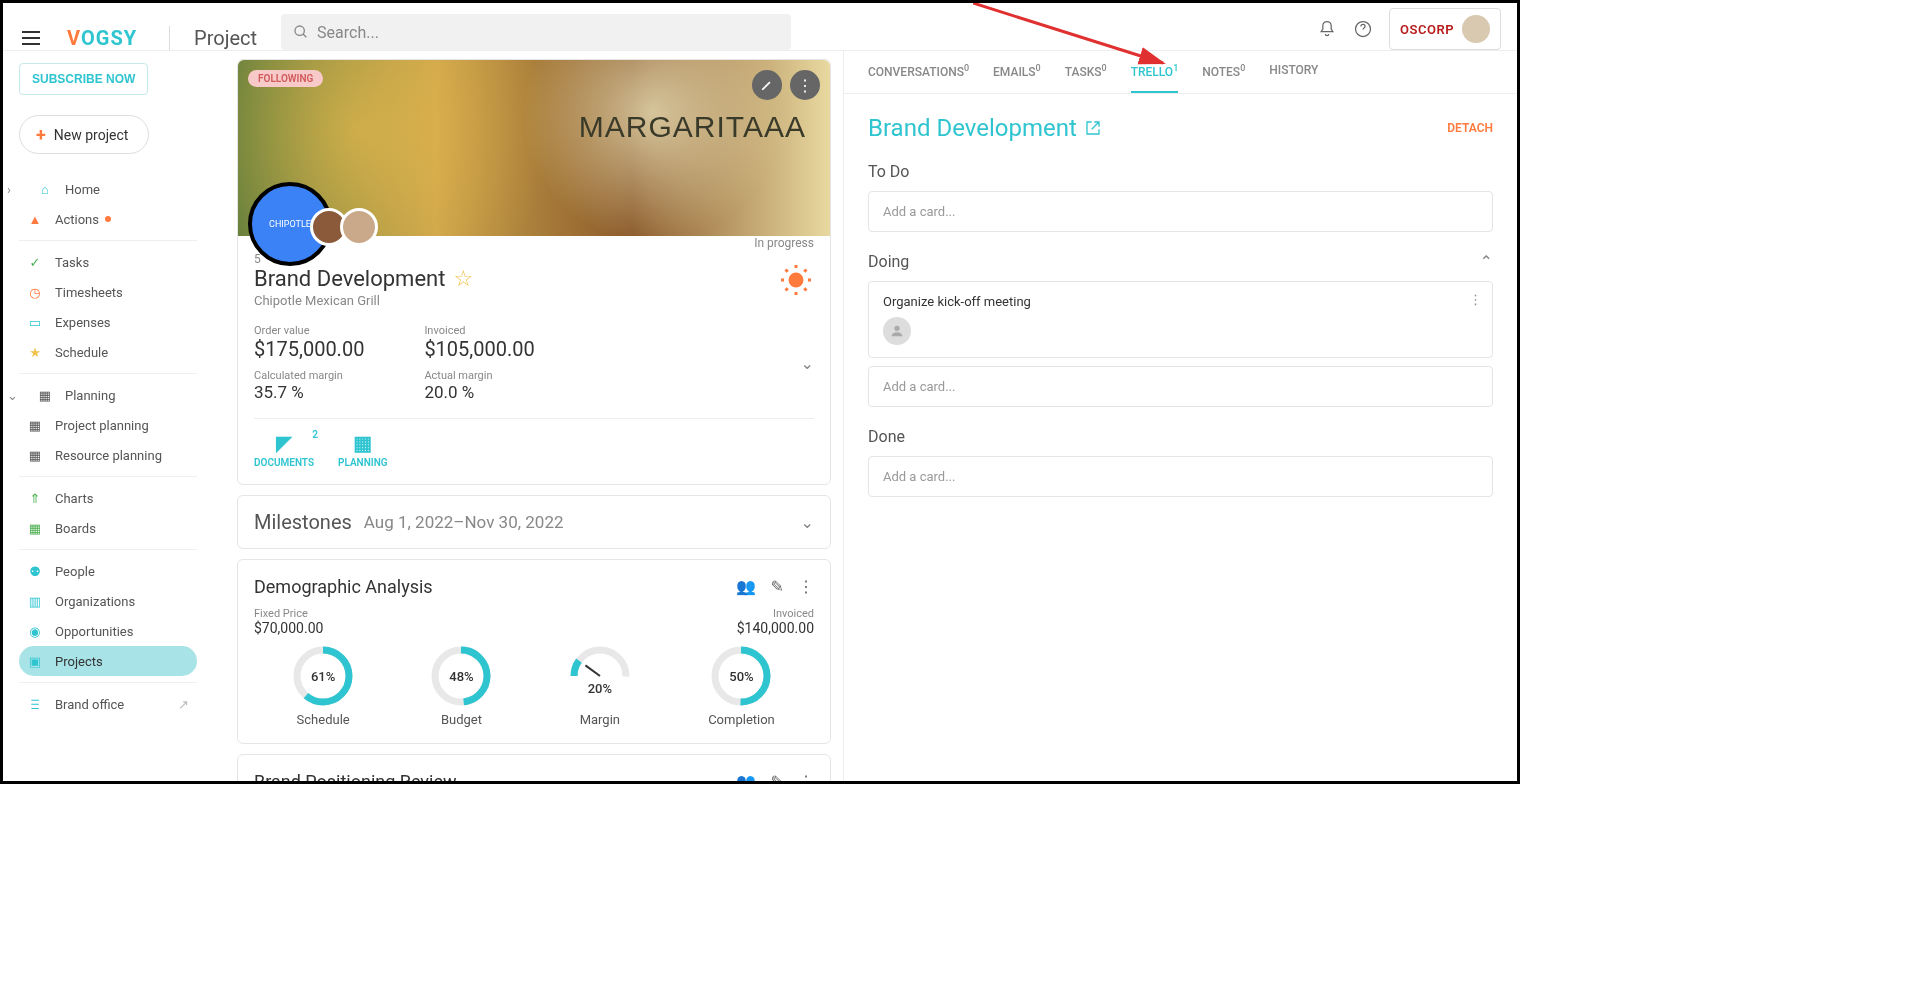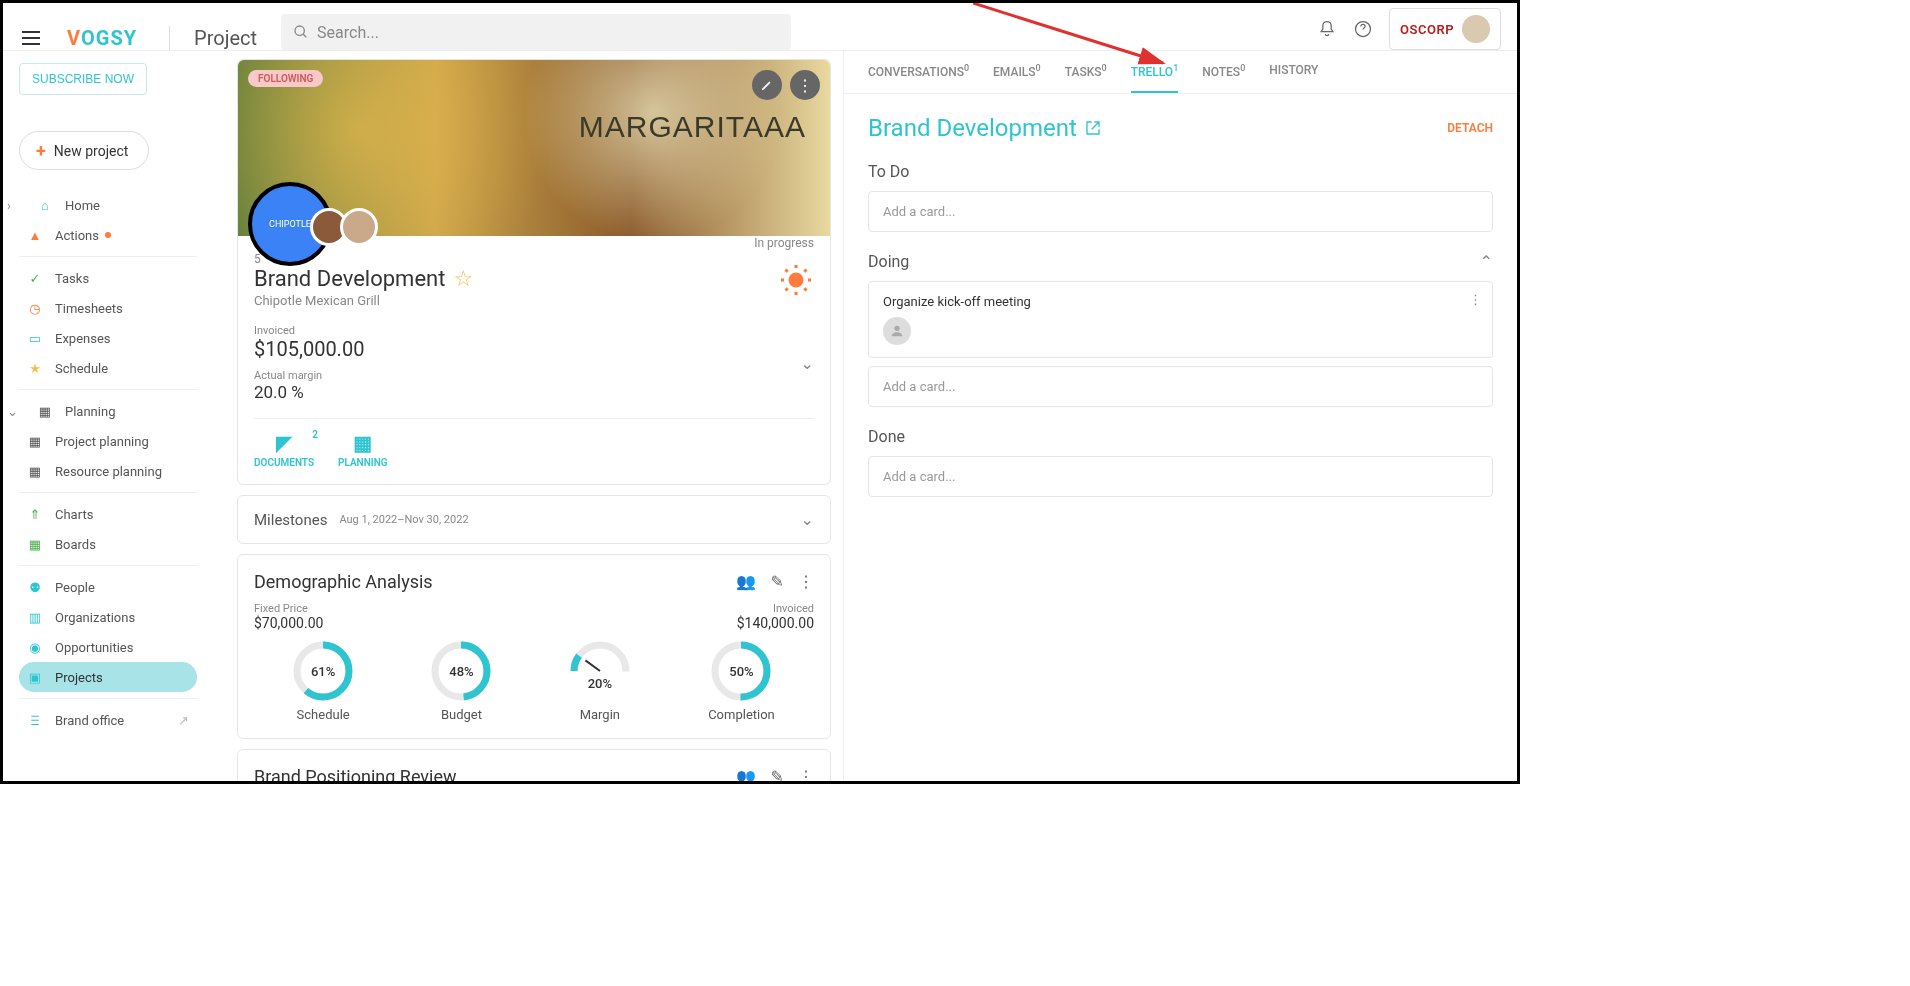--- a/index.html
+++ b/index.html
@@ -10,21 +10,21 @@
 .logo .v { color: #ff7a3d; } .logo .ogsy { color: #2fc5d0; }
 .page-title { font-size: 20px; color: #555; margin-right: 24px; }
 .search { flex: 0 0 510px; background: #f1f1f1; border-radius: 4px; height: 36px; display: flex; align-items: center; padding: 0 12px; color: #888; }
 .search svg { margin-right: 8px; }
 .topbar-right { margin-left: auto; display: flex; align-items: center; gap: 16px; }
 .oscorp-chip { border: 1px solid #ddd; border-radius: 4px; padding: 6px 10px; display: flex; align-items: center; gap: 8px; }
 .oscorp-text { color: #b91c1c; font-weight: 600; font-size: 13px; letter-spacing: 0.5px; }
 .avatar-sm { width: 28px; height: 28px; border-radius: 50%; background: #d8c9b0; }
 .layout { display: flex; height: calc(100% - 48px); }
 .sidebar { width: 210px; padding: 12px 16px; overflow-y: auto; font-size: 14px; }
-.sub-btn { border: 1px solid #c6e9ec; color: #2fc5d0; font-size: 12px; font-weight: 400; padding: 8px 12px; border-radius: 4px; background: #fff; margin-bottom: 36px; }
+.sub-btn { border: 1px solid #c6e9ec; color: #2fc5d0; font-size: 12px; font-weight: 700; padding: 8px 12px; border-radius: 4px; background: #fff; margin-bottom: 20px; }
 .new-proj { border: 1px solid #ddd; border-radius: 20px; padding: 8px 16px; display: flex; align-items: center; gap: 8px; font-size: 14px; margin-bottom: 20px; width: 130px; }
 .new-proj .plus { color: #ff7a3d; font-size: 18px; font-weight: bold; }
 .nav-group { margin-bottom: 8px; }
 .nav-item { display: flex; align-items: center; gap: 12px; padding: 7px 8px; border-radius: 16px; cursor: pointer; color: #555; font-size: 13px; }
 .nav-item.active { background: #a8e3e8; color: #333; }
 .nav-item .ico { width: 16px; height: 16px; display: flex; align-items: center; justify-content: center; }
 .nav-item .badge { width: 6px; height: 6px; border-radius: 50%; background: #ff7a3d; margin-left: -6px; }
 .nav-item .ext { margin-left: auto; opacity: 0.4; }
 .nav-sep { border-top: 1px solid #eee; margin: 6px 0; }
 .chev { width: 14px; color: #888; margin-left: -20px; margin-right: 4px; }
@@ -52,22 +52,22 @@
 .metrics { display: flex; gap: 60px; margin-top: 16px; position: relative; }
 .metric .lbl { color: #888; font-size: 11px; }
 .metric .val { font-size: 20px; color: #333; }
 .metric .val.sm { font-size: 17px; }
 .metrics .expand { position: absolute; right: 0; top: 30px; color: #888; cursor:pointer; }
 .doc-links { display: flex; gap: 24px; margin-top: 16px; border-top: 1px solid #eee; padding-top: 12px; }
 .doc-link { text-align: center; color: #2fc5d0; font-size: 10px; font-weight: 600; position: relative; }
 .doc-link .ic { font-size: 20px; display:block; margin-bottom:2px;}
 .doc-link .sup { position: absolute; top: -2px; right: -4px; color: #2fc5d0; font-size: 10px; }
 .milestones { padding: 14px 16px; display: flex; align-items: center; gap: 12px; }
-.milestones .t { font-size: 15px; color: #555; }
-.milestones .d { font-size: 11px; color: #888; }
+.milestones .t { font-size: 20px; color: #555; }
+.milestones .d { font-size: 17px; color: #888; }
 .milestones .exp { margin-left: auto; color: #888; }
 .section { padding: 16px; }
 .section-hd { display: flex; align-items: center; }
 .section-hd h3 { font-size: 18px; font-weight: 400; color: #333; flex: 1; }
 .section-hd .acts { display: flex; gap: 14px; color: #666; }
 .fp-row { display: flex; justify-content: space-between; margin-top: 10px; }
 .fp .lbl { color: #888; font-size: 11px; }
 .fp .val { color: #333; font-size: 14px; }
 .fp.r { text-align: right; }
 .gauges { display: flex; justify-content: space-around; margin-top: 10px; }
@@ -253,20 +253,30 @@
           <div class="sun"><svg width="36" height="36" viewBox="0 0 24 24">
                 <circle cx="12" cy="12" r="5" fill="#ff7a3d"></circle>
                 <g stroke="#ff7a3d" stroke-width="2">
                   <path d="M12 2v2M12 20v2M2 12h2M20 12h2M5 5l1.5 1.5M17.5 17.5L19 19M5 19l1.5-1.5M17.5 6.5L19 5"></path>
                 </g>
               </svg></div>
           <div class="org">Chipotle Mexican Grill</div>
           <div class="metrics">
             <div>
               <div class="metric">
+                  <div class="lbl">Order value</div>
+                  <div class="val">$175,000.00</div>
+                </div>
+              <div class="metric" style="margin-top:8px">
+                  <div class="lbl">Calculated margin</div>
+                  <div class="val sm">35.7 %</div>
+                </div>
+            </div>
+            <div>
+              <div class="metric">
                   <div class="lbl">Invoiced</div>
                   <div class="val">$105,000.00</div>
                 </div>
               <div class="metric" style="margin-top:8px">
                   <div class="lbl">Actual margin</div>
                   <div class="val sm">20.0 %</div>
                 </div>
             </div>
             <span class="expand">⌄</span>
           </div>

